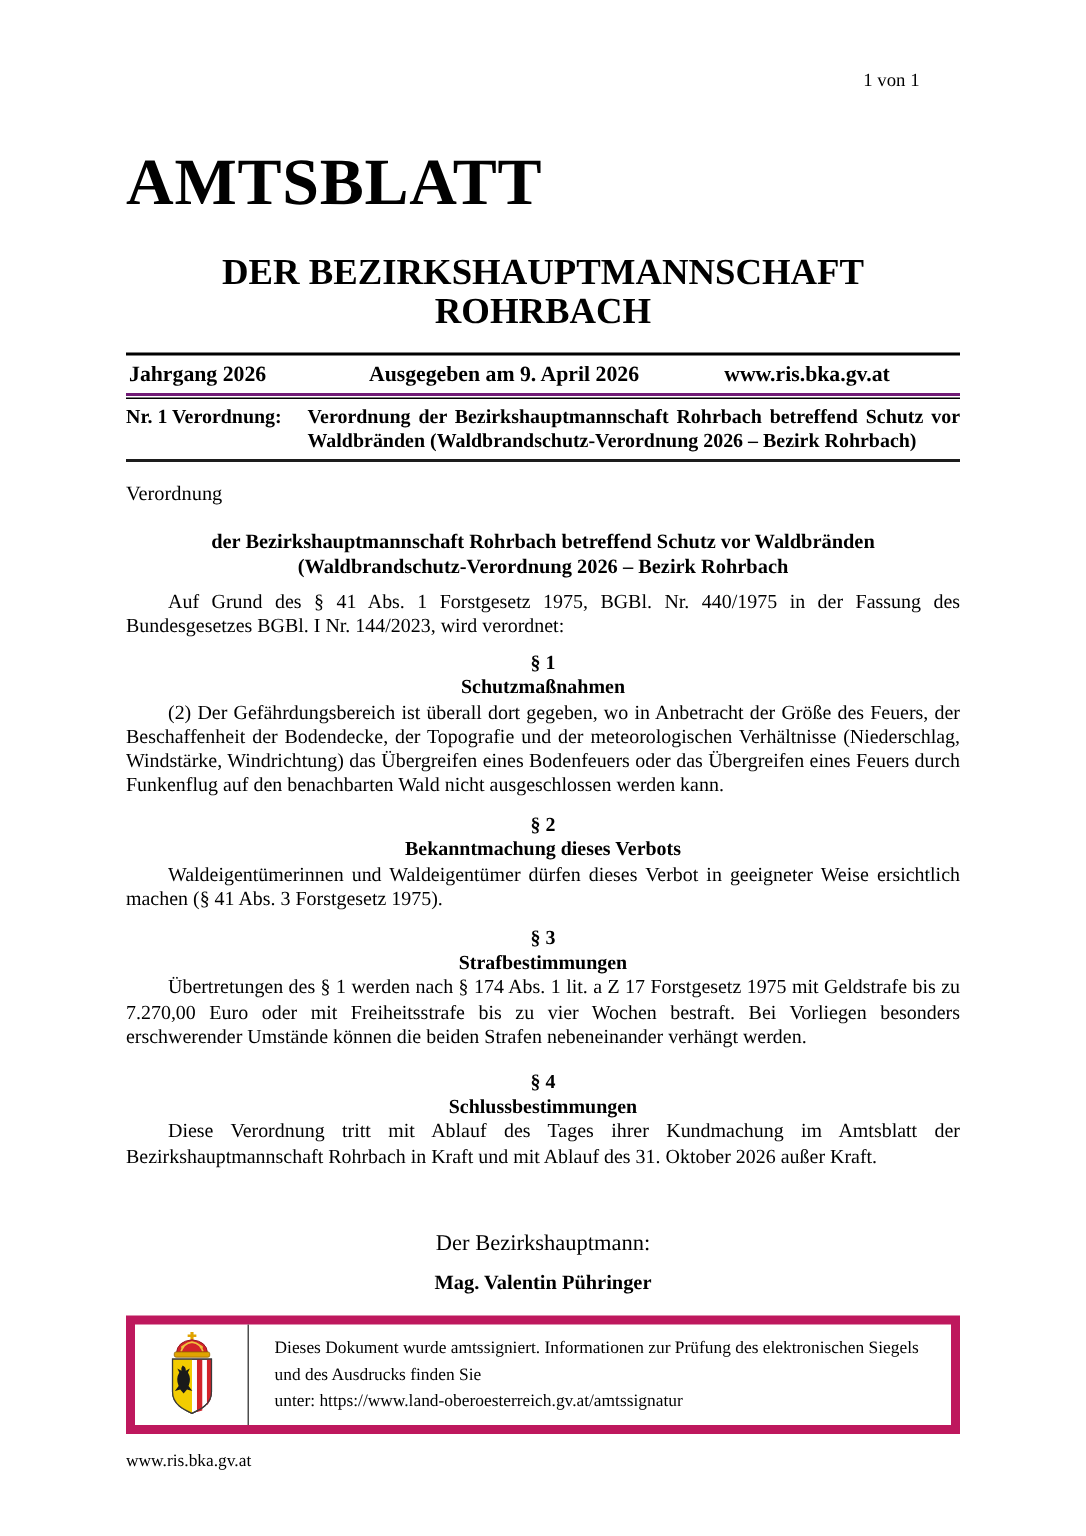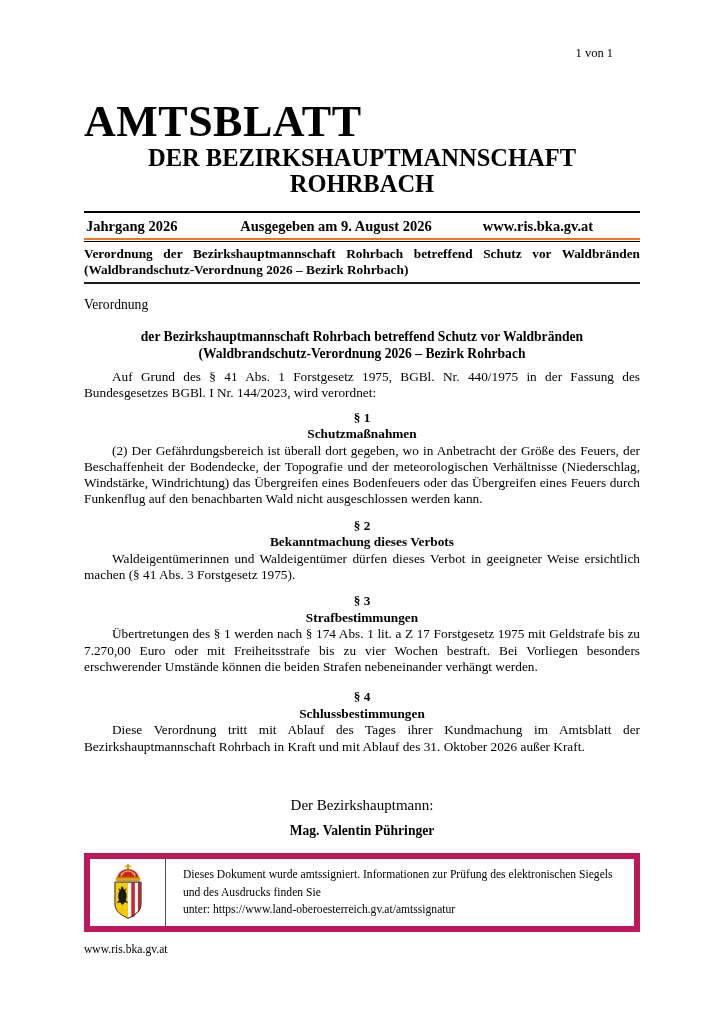--- a/index.html
+++ b/index.html
@@ -3,23 +3,23 @@
 <meta charset="utf-8">
 <style>
   * { margin:0; padding:0; box-sizing:border-box; }
   html,body { width:724px; height:1024px; background:#ffffff; }
   body { font-family:"Liberation Serif","DejaVu Serif",serif; color:#000; }
   .page { width:724px; height:997px; padding:46px 84px 0 84px; overflow:hidden; position:relative; }
 
   .page-number { text-align:right; font-size:12.5px; line-height:15px; padding-right:27px; }
 
   .masthead-title { text-align:left; font-size:44px; font-weight:bold; line-height:44px; margin-top:39px; letter-spacing:0.5px; }
-  .masthead-subtitle { text-align:center; font-size:24.5px; font-weight:bold; line-height:26px; margin-top:1px; }
+  .masthead-subtitle { text-align:center; font-size:24.5px; font-weight:bold; line-height:26px; margin-top:25px; }
 
-  .masthead-bar { margin-top:14px; border-top:2px solid #000; border-bottom:2px solid #f97316; padding:5px 2px 3px 2px; display:flex; align-items:baseline; }
+  .masthead-bar { margin-top:14px; border-top:2px solid #000; border-bottom:2px solid #701a75; padding:5px 2px 3px 2px; display:flex; align-items:baseline; }
   .masthead-bar div { font-weight:bold; font-size:14.5px; line-height:17px; }
   .bar-year   { flex:0 0 148px; text-align:left; }
   .bar-issued { flex:0 0 204px; text-align:center; }
   .bar-site   { flex:1 1 auto; text-align:center; }
   .hairline { height:1px; background:#000; margin-top:1px; }
 
   .toc { display:flex; margin-top:4px; font-weight:bold; font-size:13.3px; line-height:16px; }
   .toc-label { flex:0 0 121px; }
   .toc-entry { flex:1 1 auto; text-align:justify; }
   .toc-rule { height:2px; background:#1d1d1d; margin-top:4px; }
@@ -50,26 +50,27 @@
 <div class="page">
 
   <div class="page-number">1 von 1</div>
 
   <div class="masthead-title">AMTSBLATT</div>
   <div class="masthead-subtitle">DER BEZIRKSHAUPTMANNSCHAFT</div>
   <div class="masthead-subtitle" style="margin-top:0;">ROHRBACH</div>
 
   <div class="masthead-bar">
     <div class="bar-year">Jahrgang 2026</div>
-    <div class="bar-issued">Ausgegeben am 9. August 2026</div>
+    <div class="bar-issued">Ausgegeben am 9. April 2026</div>
     <div class="bar-site">www.ris.bka.gv.at</div>
   </div>
   <div class="hairline"></div>
 
   <div class="toc">
+    <div class="toc-label">Nr. 1 Verordnung:</div>
     <div class="toc-entry">Verordnung der Bezirkshauptmannschaft Rohrbach betreffend Schutz vor Waldbränden (Waldbrandschutz-Verordnung 2026 – Bezirk Rohrbach)</div>
   </div>
   <div class="toc-rule"></div>
 
   <div class="doc-heading">Verordnung</div>
   <div class="doc-subheading">der Bezirkshauptmannschaft Rohrbach betreffend Schutz vor Waldbränden</div>
   <div class="doc-subheading" style="margin-top:0;">(Waldbrandschutz-Verordnung 2026 – Bezirk Rohrbach</div>
 
   <p class="body-text preamble">Auf Grund des § 41 Abs. 1 Forstgesetz 1975, BGBl. Nr. 440/1975 in der Fassung des Bundesgesetzes BGBl. I Nr. 144/2023, wird verordnet:</p>
 

